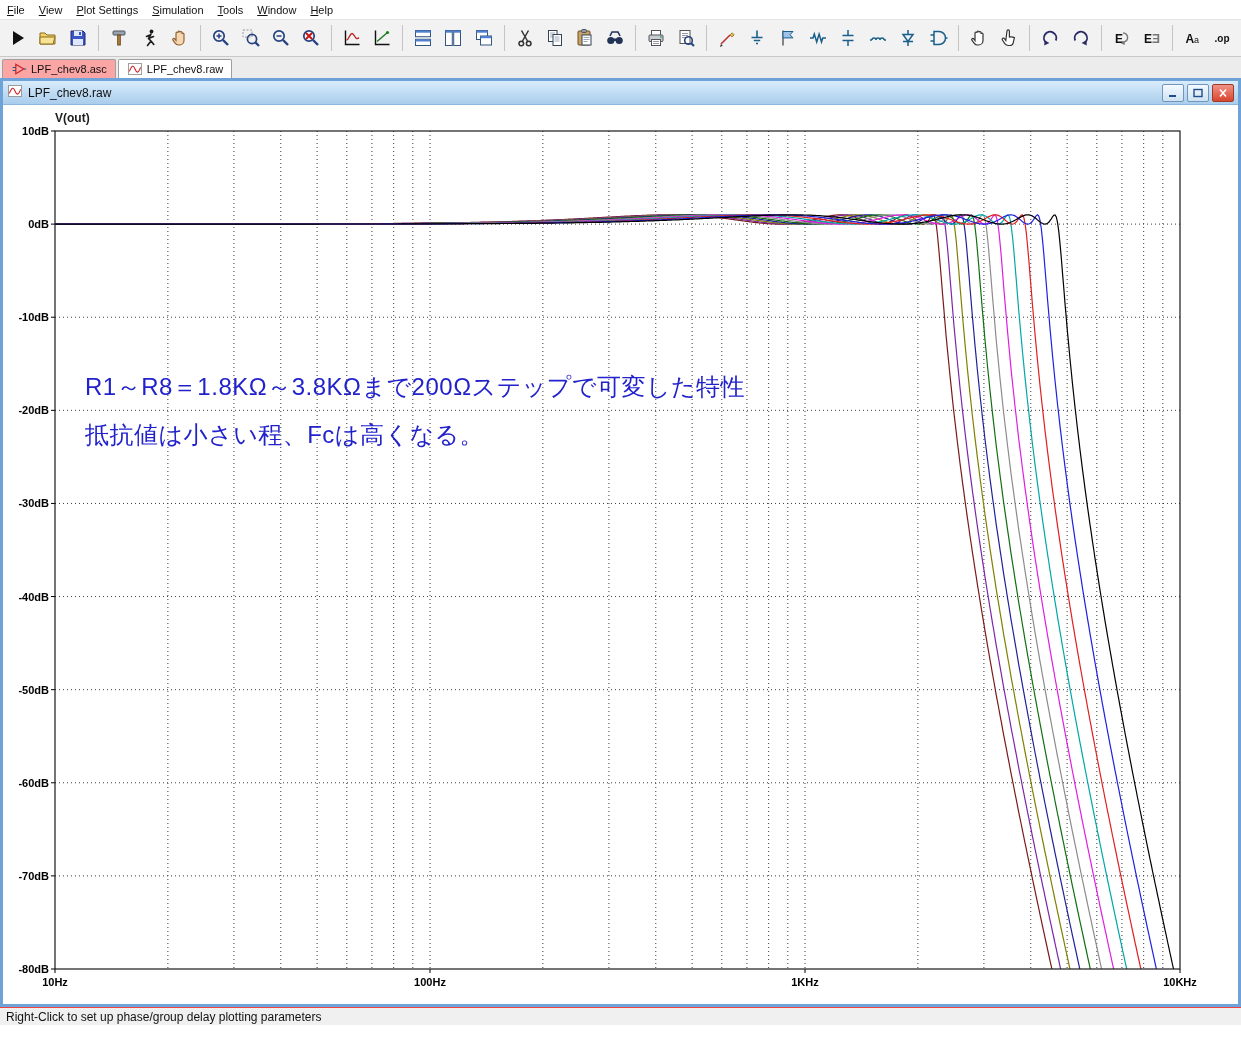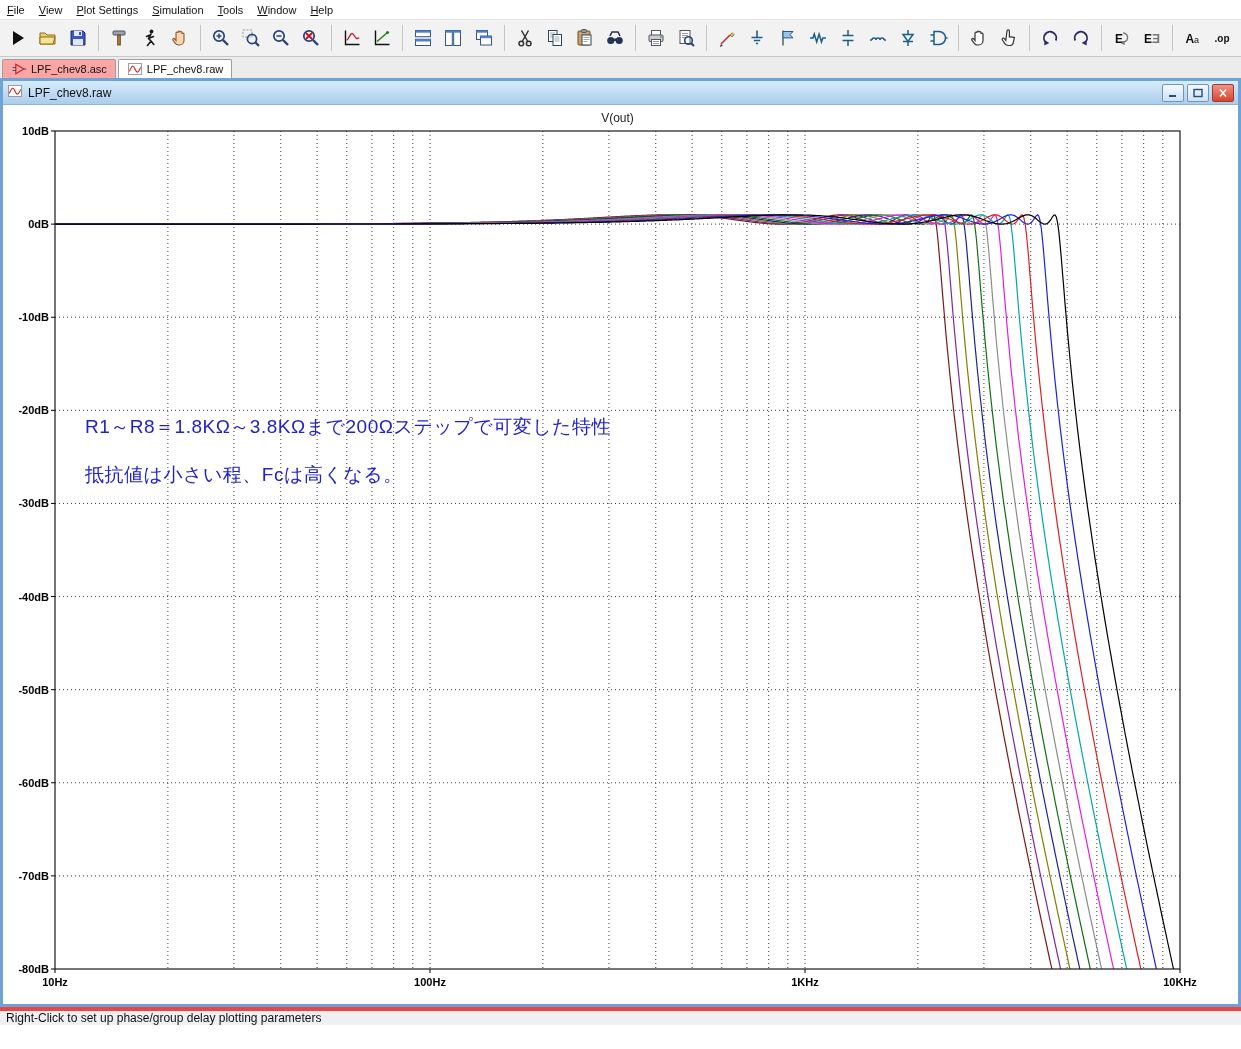--- a/index.html
+++ b/index.html
@@ -42,28 +42,28 @@
   .doc-titlebar .doc-title { flex:0 0 auto; }
   .winbtns { margin-left:auto; display:flex; }
   .wbtn { width:22px; height:18px; margin-left:3px; border:1px solid #7396b8; border-radius:2px;
           background:linear-gradient(#f4faff,#cfe1f2); display:flex; align-items:center; justify-content:center; }
   .wbtn.close { background:linear-gradient(#f09387,#d9442f); border-color:#a23a2a; }
   .wbtn svg { display:block; }
 
   
   .plot { position:relative; width:1235px; height:898px; background:#fff; }
   #plot-svg { position:absolute; left:0; top:0; }
-  .plot-title { position:absolute; top:6px; left:52px; width:1125px; text-align:center;
-                font-size:12px; font-weight:normal; color:#1d1d1d; }
-  .annot { position:absolute; font-size:19px; white-space:nowrap; letter-spacing:0.5px;margin-top:43px; }
+  .plot-title { position:absolute; top:6px; left:52px; width:1125px; 
+                font-size:12px; font-weight:bold; color:#1d1d1d; }
+  .annot { position:absolute; font-size:24px; white-space:nowrap; letter-spacing:0.5px; }
   #annot-0 { left:82px; top:266px; }
   #annot-1 { left:82px; top:314px; }
 
   
-  .statusbar { height:18px; background:#f0f0f0; border-top:4px solid #ef4444; display:flex; align-items:center;
+  .statusbar { height:18px; background:#f0f0f0; border-top:1px solid #ef4444; display:flex; align-items:center;
                padding-left:6px; font-size:12px; color:#111; }
 </style>
 </head>
 <body>
 
 <div class="app">
 
 
   <div class="menubar">
       <div class="menu-item"><u>F</u>ile</div>

